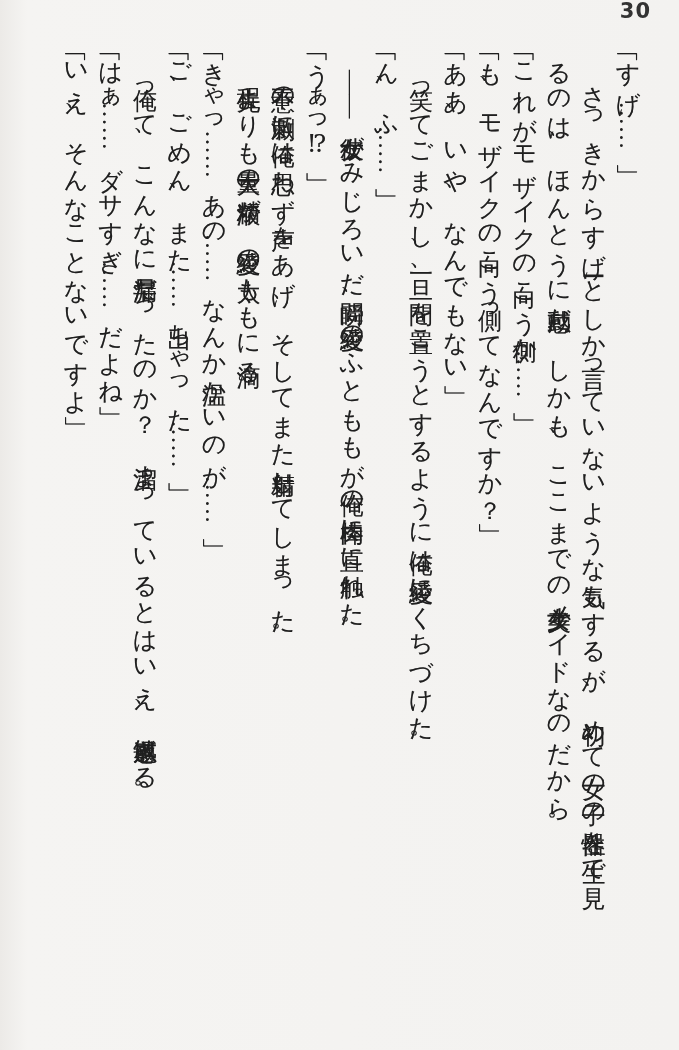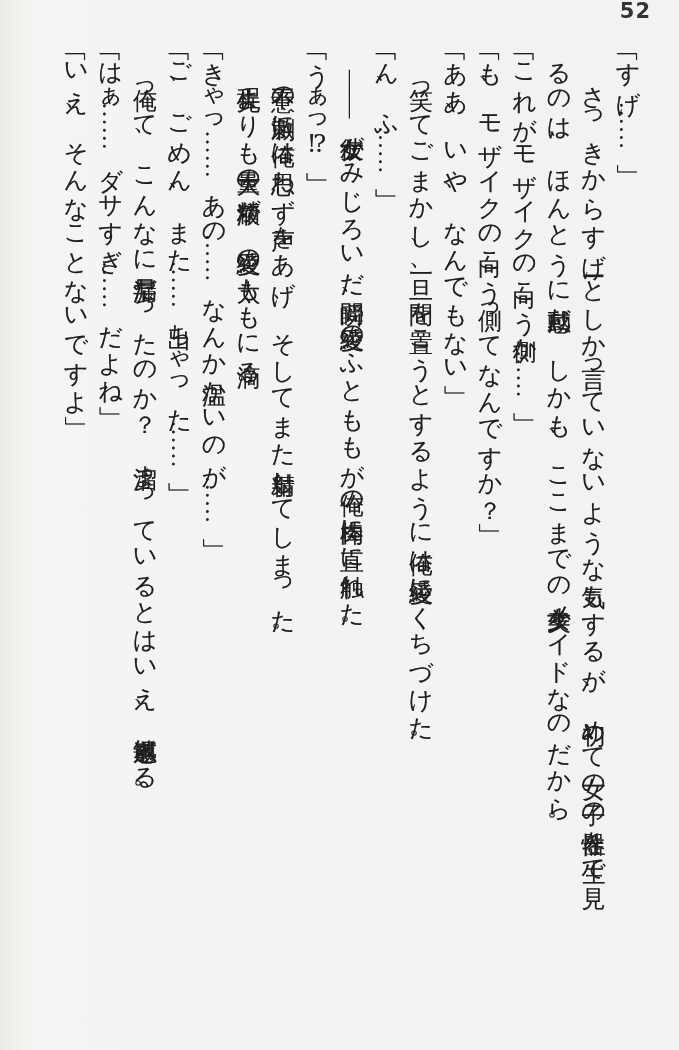--- a/index.html
+++ b/index.html
@@ -47,21 +47,21 @@
   }
   .text-block p.indent {
     text-indent: 1em;
   }
 </style>
 </head>
 <body>
 
 <div class="page">
 
-  <div class="page-number">52</div>
+  <div class="page-number">30</div>
 
   <div class="text-block">
     <p>「すげ……」</p>
     <p class="indent">さっきからすげーとしか言っていないような気もするが、初めて女の子の性器を生で見</p>
     <p>るのは、ほんとうに感動だ。しかも、ここまでの美少女メイドなのだから。</p>
     <p>「これがモザイクの向こう側か……」</p>
     <p>「も、モザイクの向こう側ってなんですか？」</p>
     <p>「ああ、いや、なんでもない」</p>
     <p class="indent">笑ってごまかし、一旦、間を置こうとするように俺は綾愛にくちづけた。</p>
     <p>「ん、ふ……」</p>

